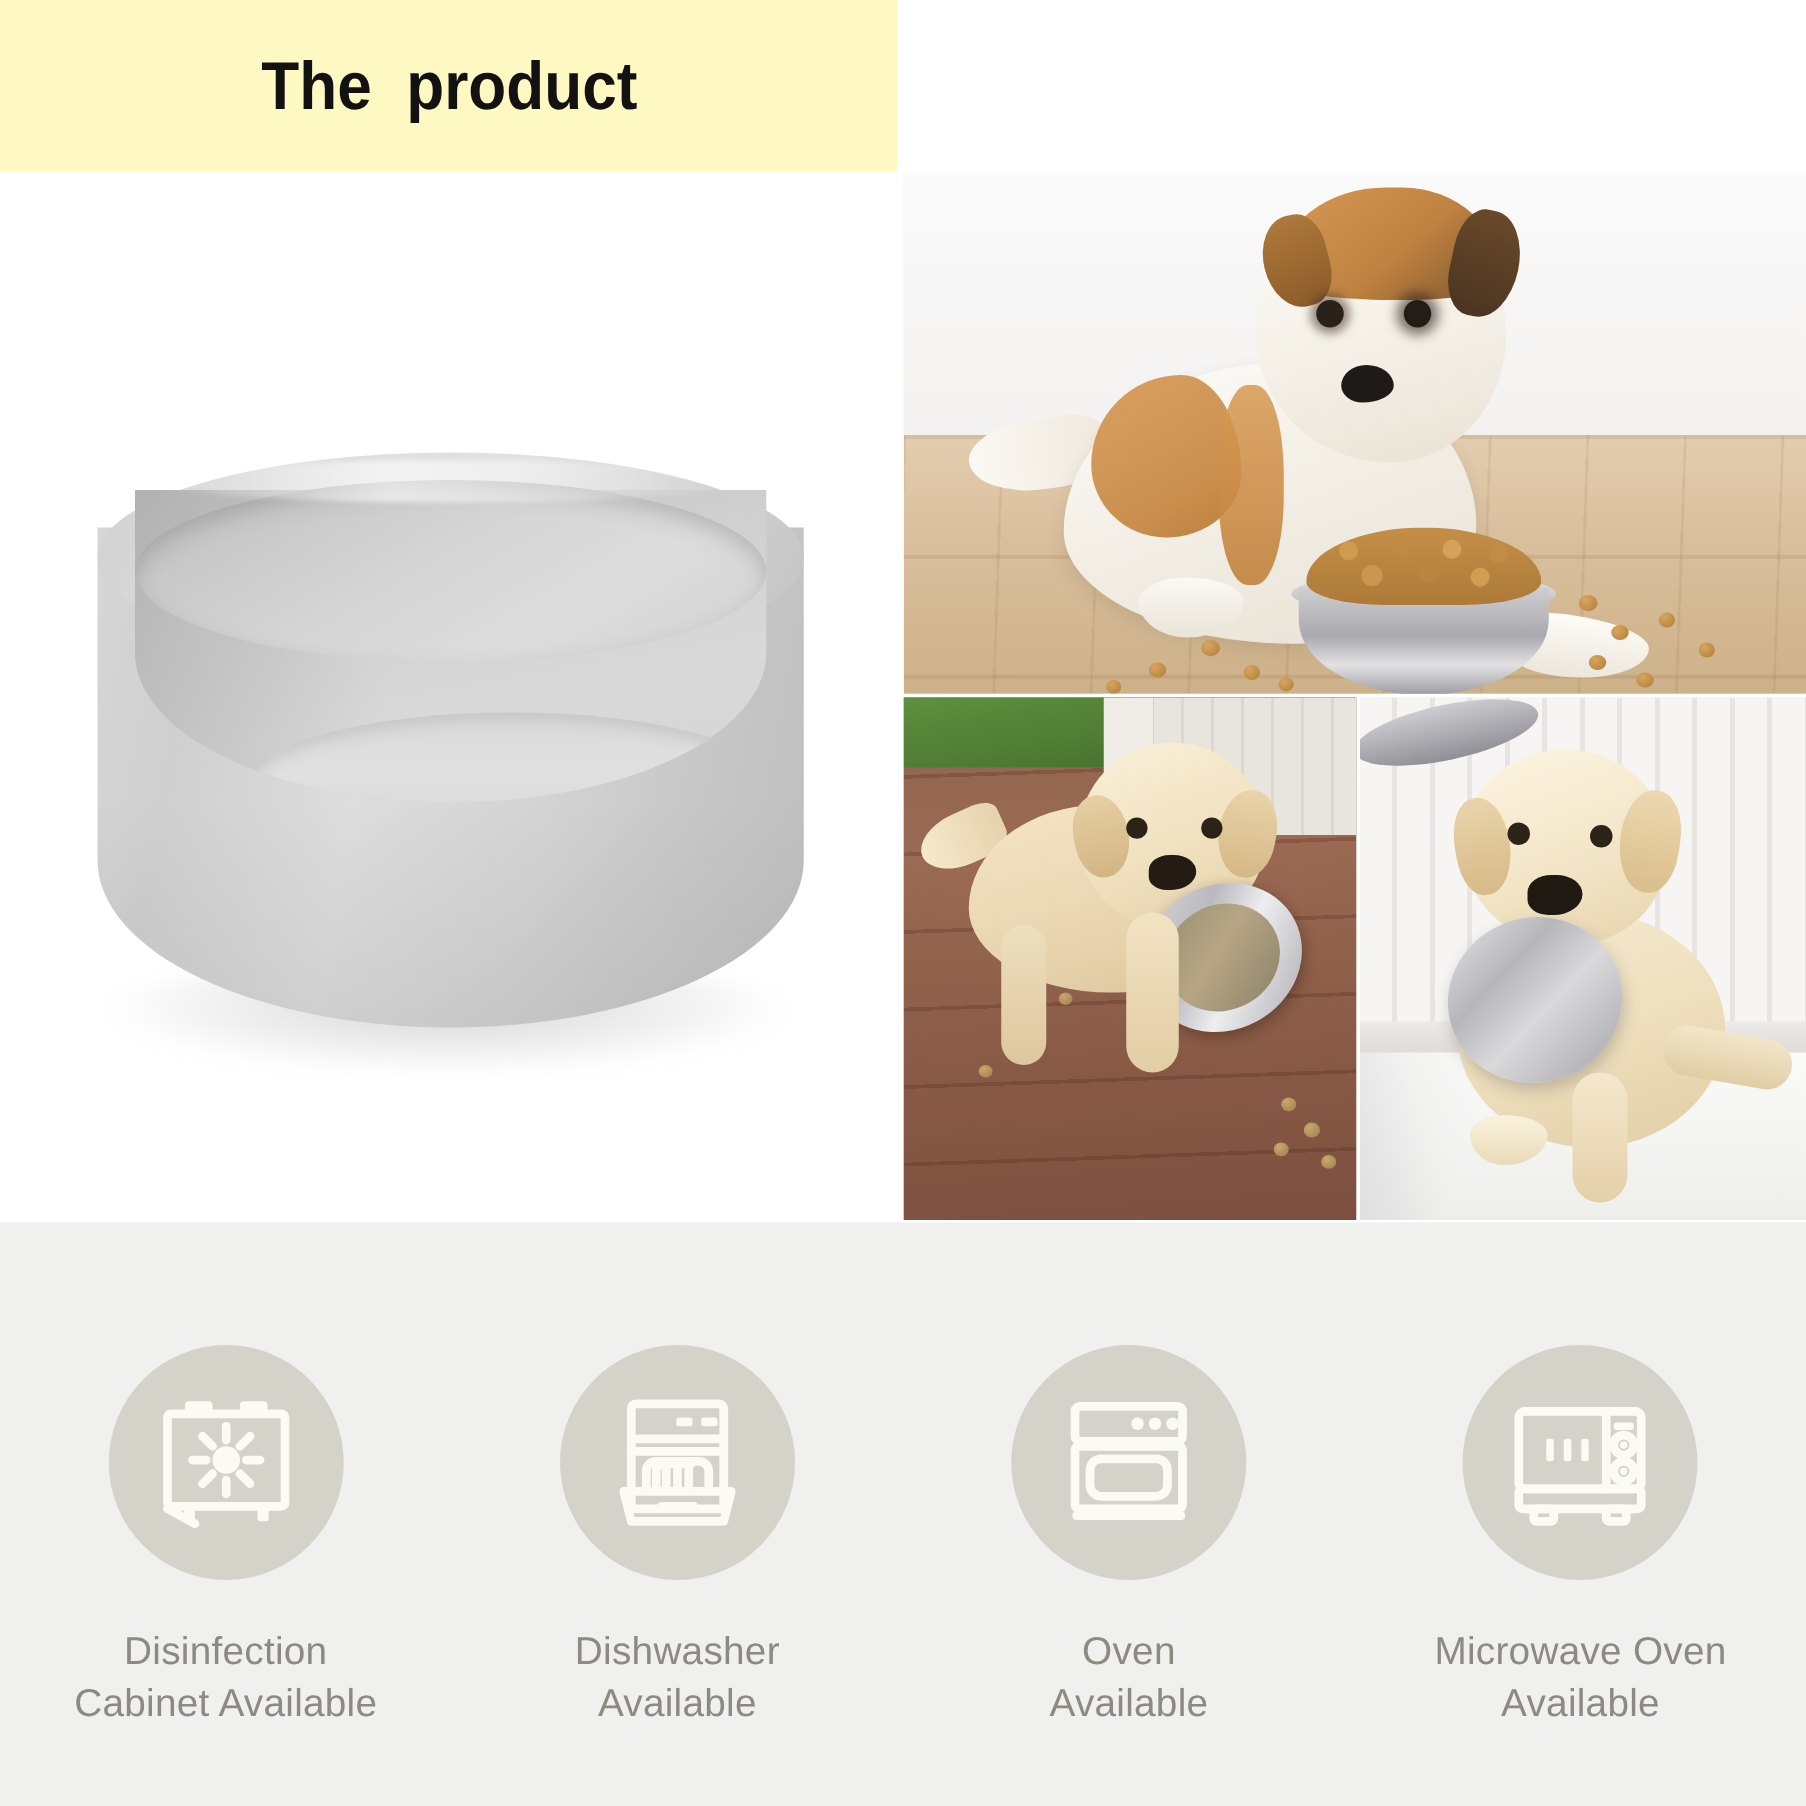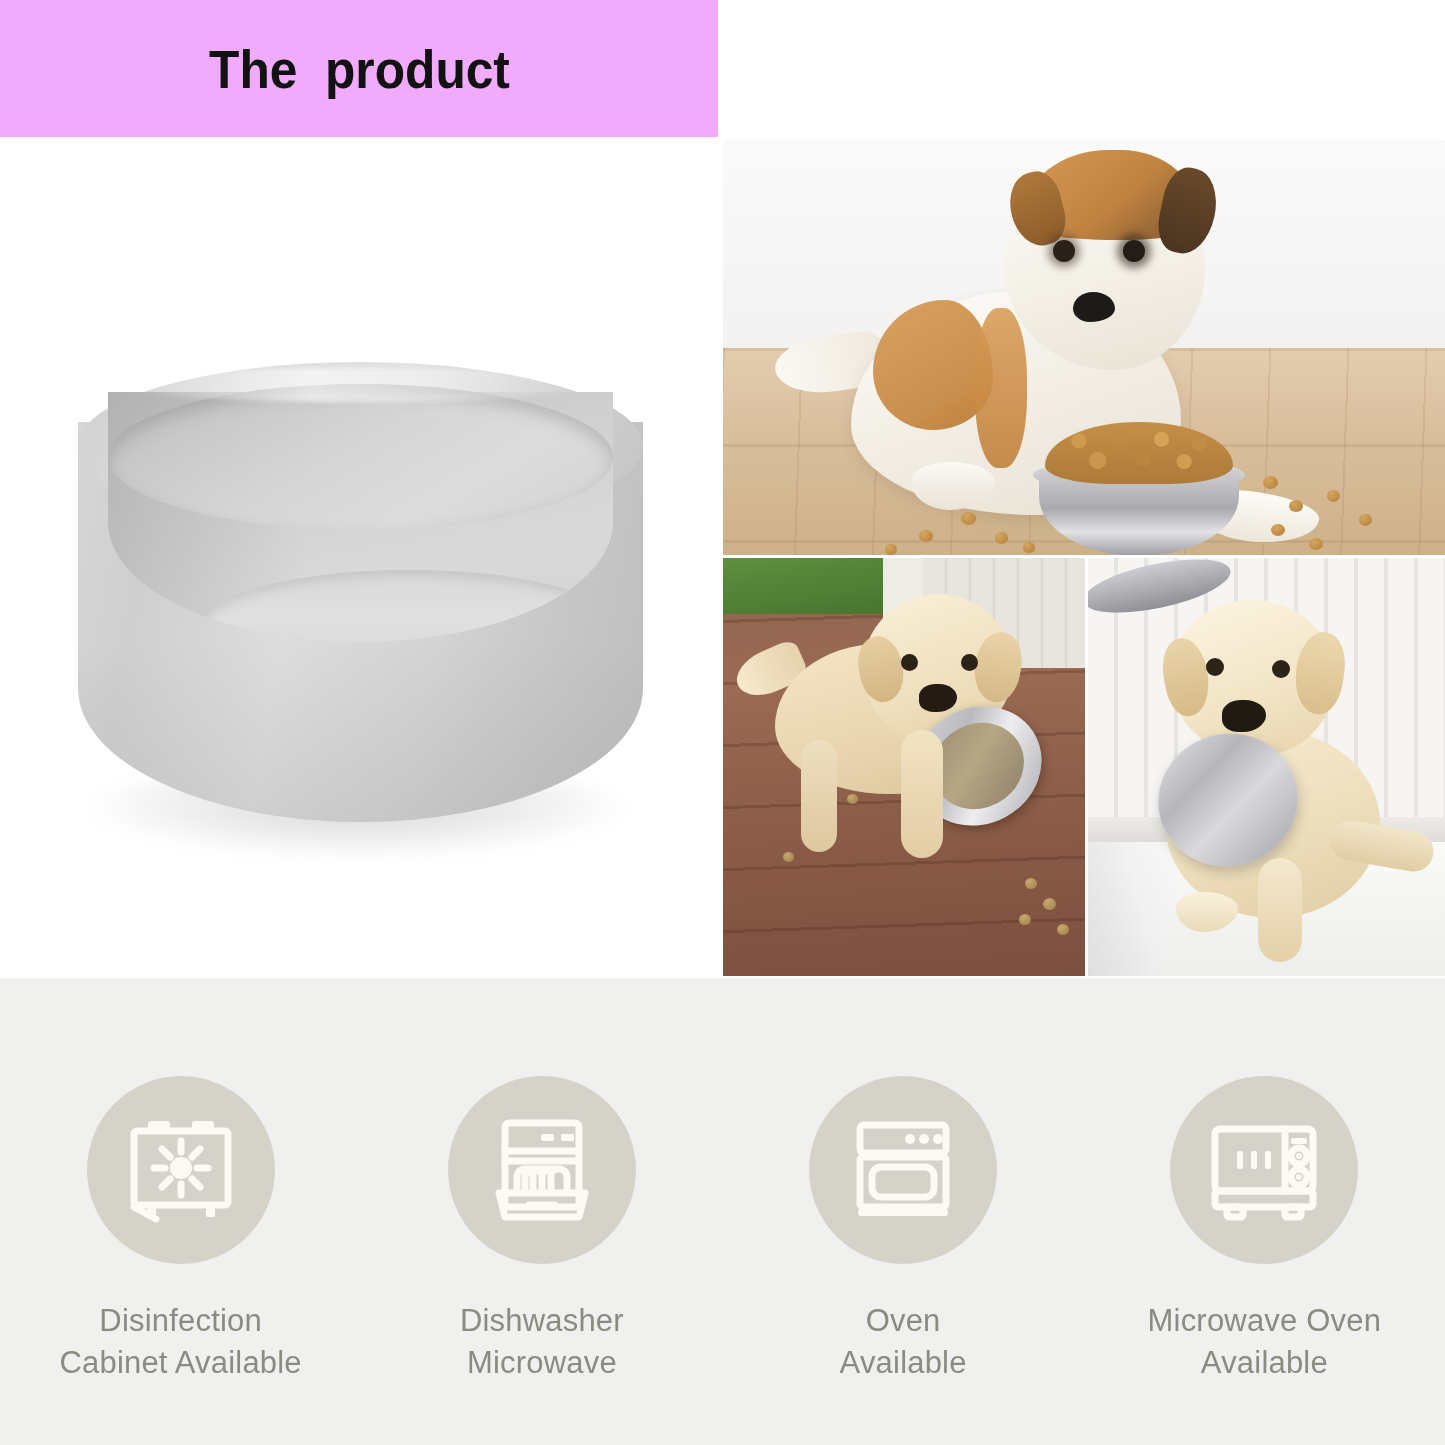--- a/index.html
+++ b/index.html
@@ -7,21 +7,21 @@
     width:1445px;height:1445px;
     background:#ffffff;
     font-family:"Liberation Sans", sans-serif;
     overflow:hidden;
   }
   .page{position:relative;width:1445px;height:1445px;background:#ffffff;}
 
   
   .hdr-left{
     position:absolute;left:0;top:0;width:718px;height:137px;
-    background:#f0abfc;
+    background:#fef9c3;
     display:flex;align-items:center;justify-content:center;
   }
   .hdr-left-txt{
     font-size:54px;font-weight:bold;color:#121212;
     letter-spacing:0px;
     font-family:"Liberation Sans Narrow","Liberation Sans",sans-serif;
     transform:scaleX(.92);
     white-space:pre;
   }
   .hdr-right{
@@ -422,21 +422,21 @@
               <path class="st" d="M42 82 V66 a6 6 0 0 1 6 -6 h22"></path>
               <line class="st" x1="50" y1="82" x2="50" y2="61"></line>
               <line class="st" x1="59" y1="82" x2="59" y2="60"></line>
               <line class="st" x1="68" y1="82" x2="68" y2="60"></line>
               <path class="st" d="M16 82 h86 l-6 24 H22 Z"></path>
               <line class="st" x1="46" y1="94" x2="72" y2="94"></line>
             </svg>
           </span>
         </div>
         <div class="feat-label">Dishwasher
-Microwave</div>
+Available</div>
       </div>
 
       <div class="feat">
         <div class="circle">
           <span>
             <svg class="ic" width="118" height="118" viewBox="0 0 118 118">
               <rect class="st" x="16" y="14" width="86" height="28" rx="4"></rect>
               <circle class="stf" cx="66" cy="28" r="5"></circle>
               <circle class="stf" cx="80" cy="28" r="5"></circle>
               <circle class="stf" cx="94" cy="28" r="5"></circle>

